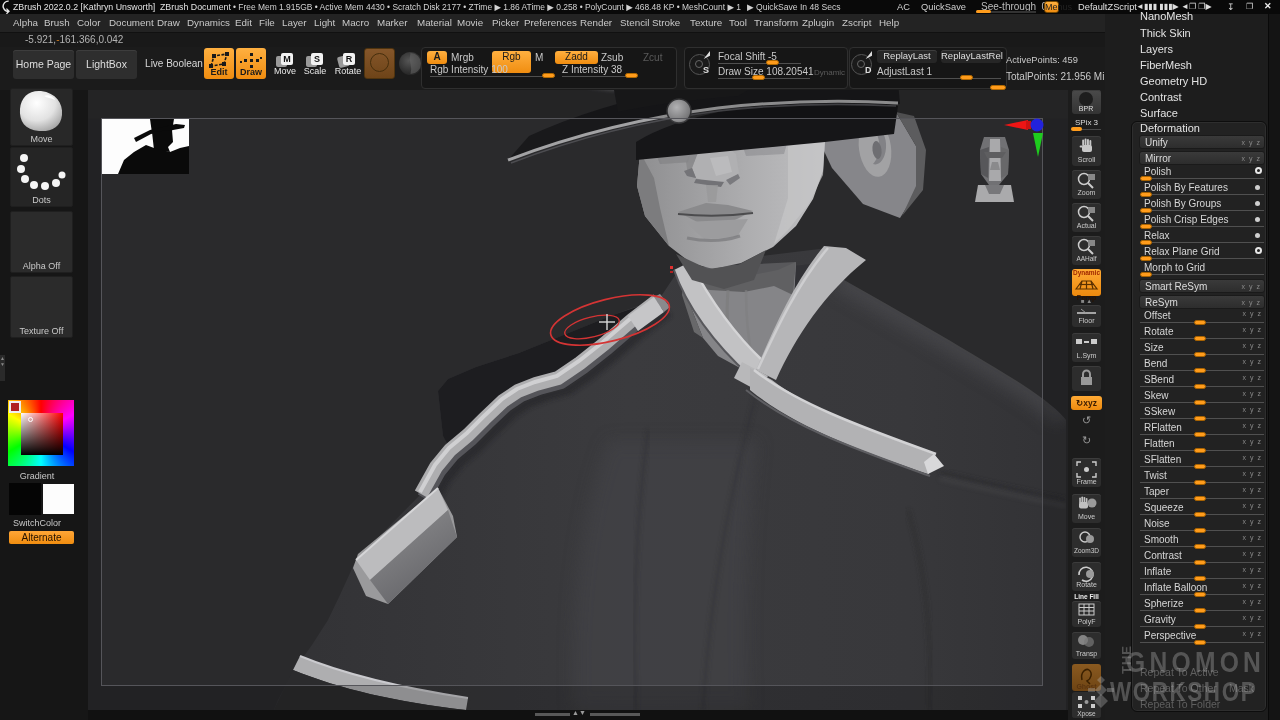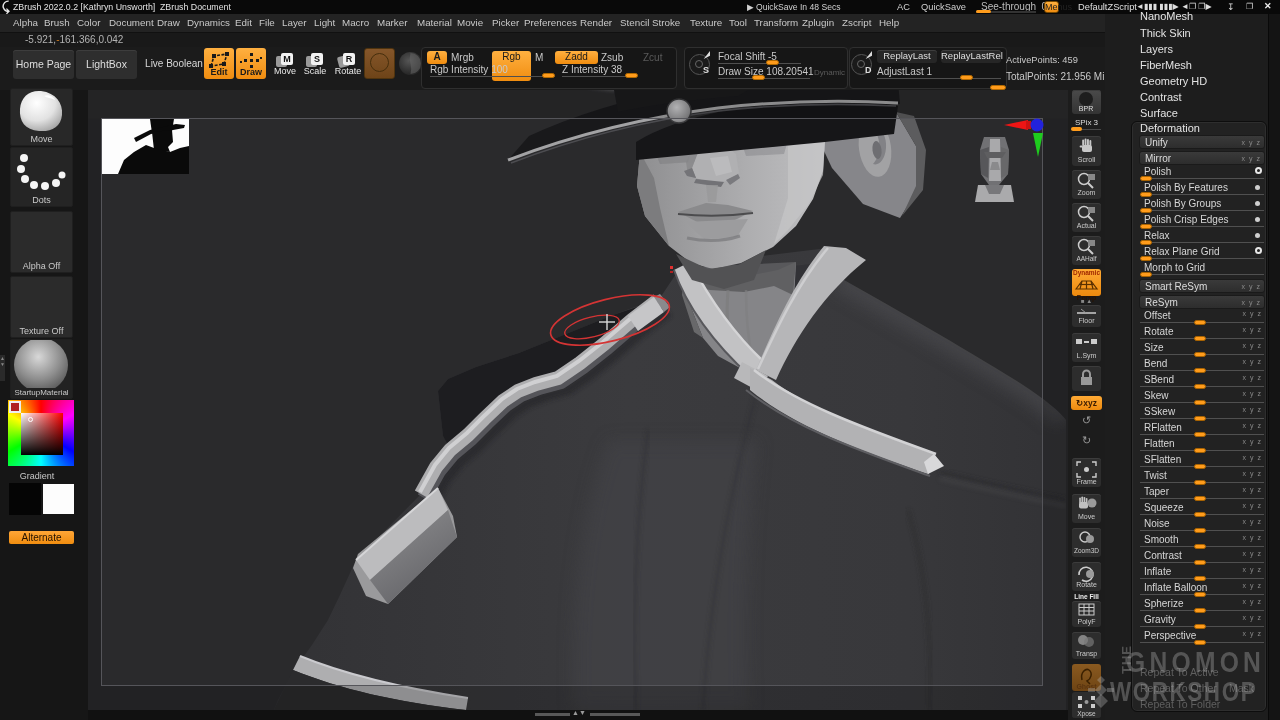--- a/index.html
+++ b/index.html
@@ -60,20 +60,21 @@
 .dimitem { position:absolute; left:9px; color:#5f5f5f; font-size:10.5px; }
 #scrollrail { position:absolute; left:1268px; top:14px; width:12px; height:706px; background:#141414; border-left:1px solid #090909; }
 </style>
 </head>
 <body>
 <div id="app">
   <div id="titlebar">
     <span style="left:2px;top:-1px;font-size:13px;color:#e8e8e8;font-weight:bold;">⤹</span>
     <span style="left:13px;top:2px;font-size:8.8px;color:#e4e4e4;">ZBrush 2022.0.2 [Kathryn Unsworth]</span>
     <span style="left:160px;top:2px;font-size:8.8px;color:#e4e4e4;">ZBrush Document</span>
+    <span style="left:233px;top:2px;font-size:8.45px;color:#d2d2d2;">• Free Mem 1.915GB • Active Mem 4430 • Scratch Disk 2177 • ZTime ▶ 1.86 ATime ▶ 0.258 • PolyCount ▶ 468.48 KP • MeshCount ▶ 1</span>
     <span style="left:747px;top:2px;font-size:8.6px;color:#d2d2d2;">▶ QuickSave In 48 Secs</span>
     <span style="left:897px;top:2px;font-size:9.3px;">AC</span>
     <span style="left:921px;top:2px;font-size:9.3px;">QuickSave</span>
     <span style="left:981px;top:1px;font-size:10px;color:#bdbdbd;">See-through&nbsp;&nbsp;0</span>
     <span style="left:976px;top:11px;width:60px;height:2px;background:#333;"></span>
     <span style="left:976px;top:10px;width:15px;height:3px;background:#ff9c1c;border-radius:2px;"></span>
     <span style="left:1044px;top:1px;width:15px;height:12px;background:linear-gradient(#ffb040,#ef8c10);border-radius:3px;border:1px solid #7a4a00;color:#222;text-align:center;line-height:10px;font-size:9px;">Menus</span>
     <span style="left:1078px;top:2px;font-size:9.3px;color:#e0e0e0;">DefaultZScript</span>
     <span style="left:1136px;top:2px;font-size:8px;color:#ddd;">◄▮▮▮&nbsp;▮▮▮▶</span>
     <span style="left:1181px;top:2px;font-size:8px;color:#ddd;">◄❐&nbsp;❐▶</span>
@@ -159,21 +160,21 @@
       </div>
     <div class="tlabel" style="left:332px;top:19px;width:32px;text-align:center;font-size:9px;color:#e8e8e8;">Rotate</div>
     <div class="abs" style="left:364px;top:1px;width:31px;height:31px;background:linear-gradient(#85562a,#6e4418);border-radius:3px;border:1px solid #50340e;">
         <div class="abs" style="left:5px;top:4px;width:19px;height:19px;border:1.5px solid #462e0c;border-radius:50%;"></div>
       </div>
     <div class="abs" style="left:399px;top:5px;width:23px;height:23px;border-radius:50%;background:radial-gradient(circle at 42% 38%,#555,#262626 72%);"><svg width="23" height="23" viewBox="0 0 23 23">
           <path d="M11.5 1 A10.5 10.5 0 0 1 11.5 22 A5.5 10.5 0 0 0 11.5 12 A5.5 10.5 0 0 1 11.5 1 Z" fill="#6a6a6a" opacity="0.5"></path>
         </svg></div>
     <div class="obtn" style="left:427px;top:4px;width:20px;height:13px;line-height:12px;font-weight:bold;">A</div>
     <div class="tlabel" style="left:451px;top:5px;">Mrgb</div>
-    <div class="obtn" style="left:492px;top:4px;width:39px;height:30px;line-height:12px;">Rgb</div>
+    <div class="obtn" style="left:492px;top:4px;width:39px;height:22px;line-height:12px;">Rgb</div>
     <div class="tlabel" style="left:535px;top:5px;">M</div>
     <div class="obtn" style="left:555px;top:4px;width:43px;height:13px;line-height:12px;">Zadd</div>
     <div class="tlabel" style="left:601px;top:5px;">Zsub</div>
     <div class="tlabel dim" style="left:643px;top:5px;">Zcut</div>
     <div class="tlabel" style="left:430px;top:17px;">Rgb Intensity 100</div>
     <div class="track" style="left:430px;top:29px;width:125px;"></div>
     <div class="handle" style="left:542px;top:26px;"></div>
     <div class="tlabel" style="left:562px;top:17px;">Z Intensity 38</div>
     <div class="track" style="left:562px;top:29px;width:75px;"></div>
     <div class="handle" style="left:625px;top:26px;"></div>
@@ -232,42 +233,30 @@
           </g>
         </svg>
       <div class="thumblabel">Dots</div>
     </div>
     <div class="thumb" style="top:121px;height:62px;background:#2b2b2b;">
       <div class="thumblabel">Alpha Off</div>
     </div>
     <div class="thumb" style="top:186px;height:62px;background:#2b2b2b;">
       <div class="thumblabel">Texture Off</div>
     </div>
-    <div class="thumb" style="top:249px;height:60px;background:#222;">
-      <svg width="61" height="48" viewBox="0 0 61 48">
-          <defs>
-            <radialGradient id="smg" cx="45%" cy="35%" r="75%">
-              <stop offset="0" stop-color="#d8d8d8"></stop>
-              <stop offset="55%" stop-color="#8e8e8e"></stop>
-              <stop offset="100%" stop-color="#4a4a4a"></stop>
-            </radialGradient>
-          </defs>
-          <circle cx="30" cy="25" r="27" fill="url(#smg)"></circle>
-        </svg>
-      <div class="thumblabel" style="font-size:8px;">StartupMaterial</div>
-    </div>
     <div class="abs" style="left:8px;top:310px;width:66px;height:66px;background:conic-gradient(from 0deg at 50% 50%, #ff0000,#ff00ff,#0000ff,#00ffff,#00ff00,#ffff00,#ff0000);">
       <div class="abs" style="left:13px;top:13px;width:42px;height:42px;background:linear-gradient(to right,#ffffff,#ff0000);"></div>
       <div class="abs" style="left:13px;top:13px;width:42px;height:42px;background:linear-gradient(to bottom,rgba(0,0,0,0),#000000);"></div>
       <div class="abs" style="left:1px;top:1px;width:12px;height:12px;background:#b02020;border:2px solid #eee;"></div>
       <div class="abs" style="left:20px;top:17px;width:5px;height:5px;border-radius:50%;border:1.5px solid #fff;"></div>
     </div>
     <div class="thumblabel abs" style="left:0px;top:381px;width:74px;">Gradient</div>
     <div class="abs" style="left:9px;top:393px;width:32px;height:32px;background:#050505;"></div>
     <div class="abs" style="left:43px;top:394px;width:31px;height:30px;background:#fdfdfd;"></div>
+    <div class="thumblabel abs" style="left:0px;top:428px;width:74px;">SwitchColor</div>
     <div class="abs" style="left:9px;top:441px;width:65px;height:13px;background:linear-gradient(#ffa637,#f08d10);border-radius:2px;color:#241200;font-size:10px;text-align:center;line-height:13px;">Alternate</div>
     <div class="abs" style="left:0px;top:265px;width:5px;height:26px;background:#2a2a2a;color:#888;font-size:5px;line-height:6px;text-align:center;">▲<br>▼</div>
   </div>
   <div id="canvas">
   <svg width="980" height="620" viewBox="0 0 980 620">
     <defs>
       <linearGradient id="coatg" x1="0" y1="0" x2="1" y2="0">
         <stop offset="0" stop-color="#323235"></stop>
             <stop offset="0.45" stop-color="#3b3b3e"></stop>
             <stop offset="0.8" stop-color="#38383b"></stop>

